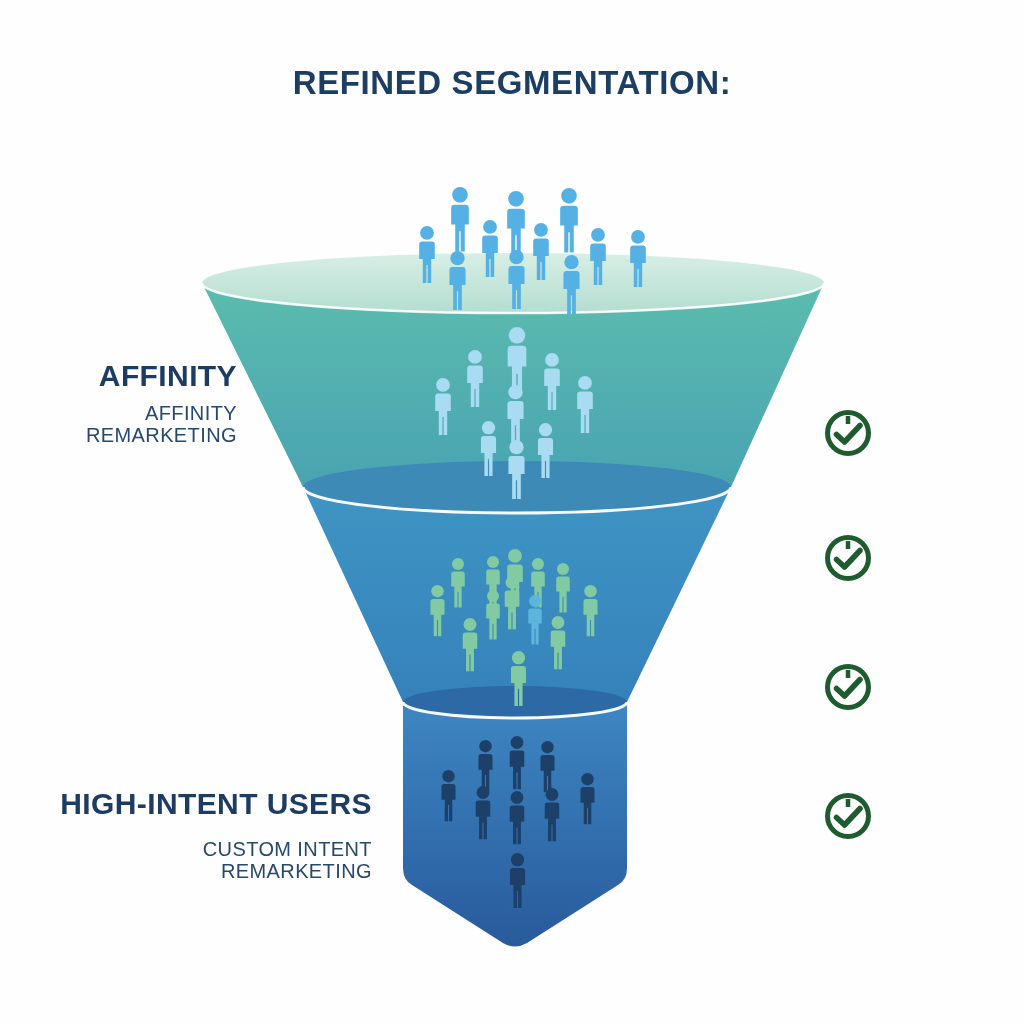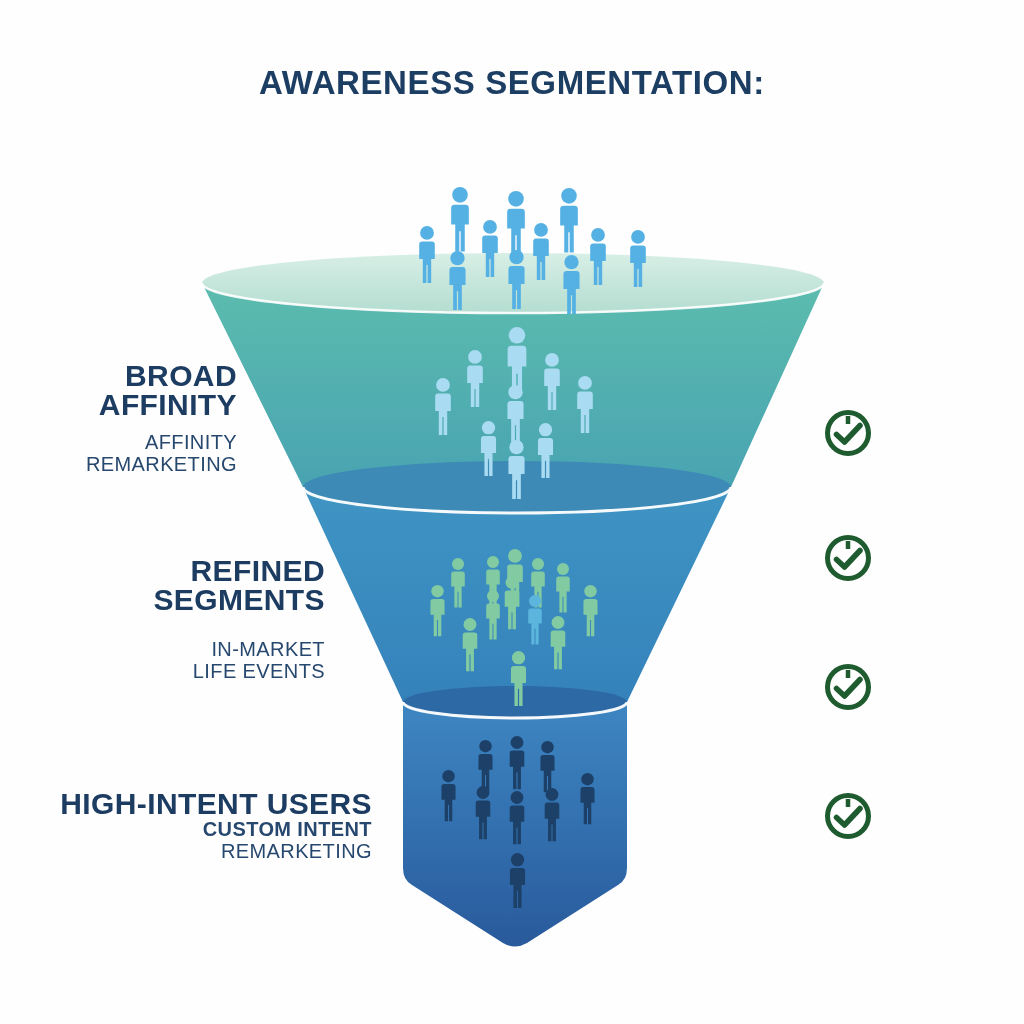--- a/index.html
+++ b/index.html
@@ -15,21 +15,21 @@
   .sl-bold{font-size:30px;line-height:29px;font-weight:700;color:#1d3c62;letter-spacing:.4px;}
   .sl-sub{font-size:20px;line-height:22px;font-weight:400;color:#27486e;letter-spacing:.4px;}
   .check{position:absolute;width:52px;height:52px;}
 </style>
 </head>
 <body>
 
 <div class="canvas">
 
   <div class="title-wrap">
-    <div class="title-line1">AWARENESS SEGMENTATION:</div>
+    <div class="title-line1">REFINED SEGMENTATION:</div>
   </div>
 
   <svg class="funnel-svg" width="1024" height="1024" viewBox="0 0 1024 1024">
     <defs>
       <linearGradient id="g_top" x1="0" y1="253" x2="0" y2="316" gradientUnits="userSpaceOnUse">
         <stop offset="0" stop-color="#d8efe6"></stop>
           <stop offset="1" stop-color="#b2dccf"></stop>
       </linearGradient>
       <linearGradient id="g_sec1" x1="0" y1="283" x2="0" y2="515" gradientUnits="userSpaceOnUse">
         <stop offset="0" stop-color="#5cbcae"></stop>
@@ -113,36 +113,29 @@
       <use href="#psn" transform="translate(435,770) scale(1.35)"></use>
       <use href="#psn" transform="translate(574,773) scale(1.35)"></use>
       <use href="#psn" transform="translate(469,786) scale(1.4)"></use>
       <use href="#psn" transform="translate(503,791) scale(1.4)"></use>
       <use href="#psn" transform="translate(538,788) scale(1.4)"></use>
       <use href="#psn" transform="translate(503,853) scale(1.45)"></use>
     </g>
   </svg>
 
   <div class="stage-label" style="top:361px;right:787px;">
-    <div class="sl-bold">BROAD</div>
     <div class="sl-bold">AFFINITY</div>
     <div class="sl-sub" style="margin-top:12px;">AFFINITY</div>
     <div class="sl-sub">REMARKETING</div>
   </div>
 
-  <div class="stage-label" style="top:556px;right:699px;">
-    <div class="sl-bold">REFINED</div>
-    <div class="sl-bold">SEGMENTS</div>
-    <div class="sl-sub" style="margin-top:24px;">IN-MARKET</div>
-    <div class="sl-sub">LIFE EVENTS</div>
-  </div>
 
   <div class="stage-label" style="top:789px;right:652px;">
     <div class="sl-bold">HIGH-INTENT USERS</div>
-    <div class="sl-sub" style="font-weight:bold;">CUSTOM INTENT</div>
+    <div class="sl-sub" style="margin-top:20px;">CUSTOM INTENT</div>
     <div class="sl-sub">REMARKETING</div>
   </div>
 
   <svg class="check" style="left:822px;top:407px;" viewBox="0 0 52 52">
     <circle cx="26" cy="26" r="20.5" fill="none" stroke="#1e5b2f" stroke-width="5"></circle>
     <line x1="26" y1="9" x2="26" y2="17" stroke="#1e5b2f" stroke-width="4.5"></line>
     <path d="M14.5,27.5 L22.5,35 L38,18.5" fill="none" stroke="#1e5b2f" stroke-width="5.5" stroke-linecap="round" stroke-linejoin="round"></path>
   </svg>
   <svg class="check" style="left:822px;top:532px;" viewBox="0 0 52 52">
     <circle cx="26" cy="26" r="20.5" fill="none" stroke="#1e5b2f" stroke-width="5"></circle>

